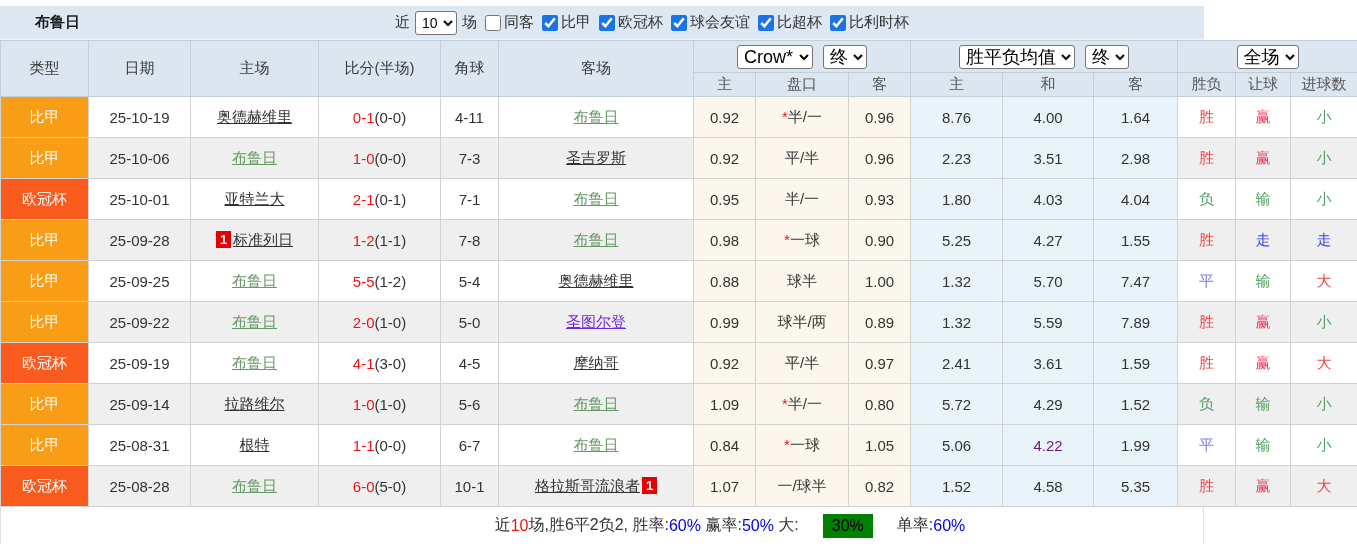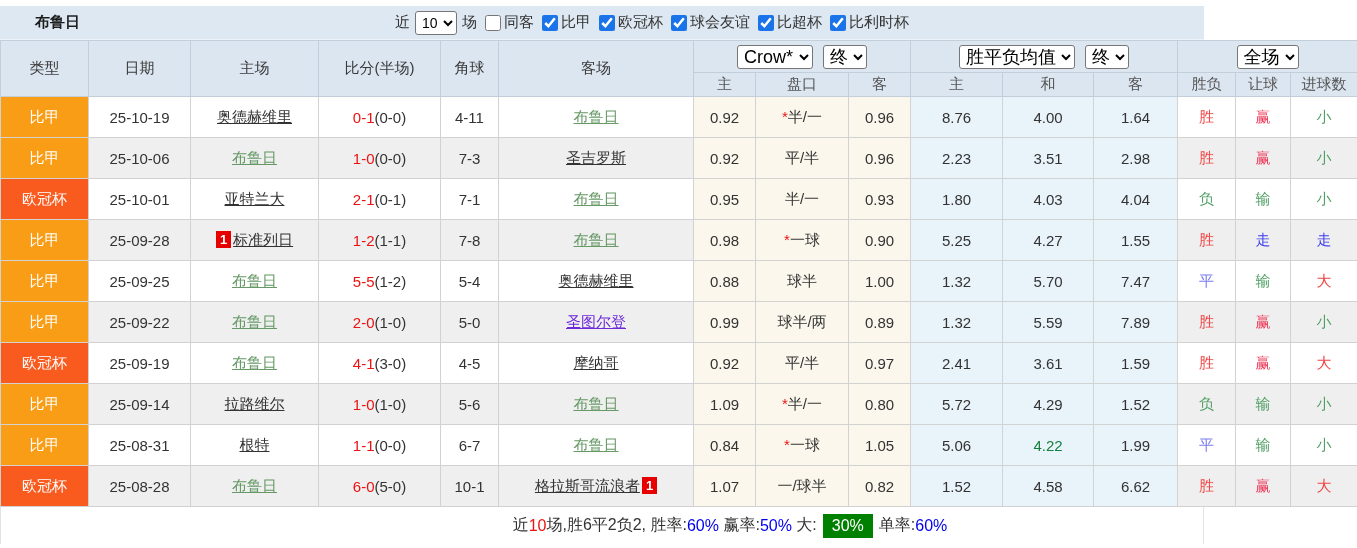--- a/index.html
+++ b/index.html
@@ -79,21 +79,21 @@
   .summary {
     height: 37px;
     display: flex; align-items: center; justify-content: center;
     border-left: 1px solid #e3e3e3; border-right: 1px solid #e3e3e3;
   }
   .summary-inner { display: flex; align-items: center; transform: translateX(128px); font-size: 16px; }
   .summary-inner span { white-space: pre; }
   .sg-plain { color: #333; }
   .sg-red { color: #ee1111; }
   .sg-blue { color: #0000ee; }
-  .sg-greenbox { background: #008000; color: #ffffff; padding: 3px 9px; margin: 0 6px; }
+  .sg-greenbox { background: #008000; color: #000000; padding: 3px 9px; margin: 0 24px; }
 </style>
 </head>
 <body>
 
 <div class="page">
 
   <div class="topbar">
     <span class="title">布鲁日</span>
     <div class="controls">
       <span>近</span>
@@ -308,39 +308,39 @@
           <td class="league" style="background: rgb(250, 157, 22);">比甲</td>
           <td>25-08-31</td>
           <td><span class="team" style="color: rgb(51, 51, 51);">根特</span></td>
           <td><span class="sc-main">1-1</span><span class="sc-half">(0-0)</span></td>
           <td>6-7</td>
           <td><span class="team" style="color: rgb(102, 153, 102);">布鲁日</span></td>
           <td class="c-cream">0.84</td>
           <td class="c-cream"><span class="star">*</span>一球</td>
           <td class="c-cream">1.05</td>
           <td class="c-blue">5.06</td>
-          <td class="c-blue" style="color: #15803d;">4.22</td>
+          <td class="c-blue" style="color: #701a75;">4.22</td>
           <td class="c-blue">1.99</td>
           <td style="color: rgb(123, 123, 240);">平</td>
           <td style="color: rgb(79, 158, 99);">输</td>
           <td style="color: rgb(79, 158, 99);">小</td>
         </tr>
         <tr class="even">
           <td class="league" style="background: rgb(249, 90, 29);">欧冠杯</td>
           <td>25-08-28</td>
           <td><span class="team" style="color: rgb(102, 153, 102);">布鲁日</span></td>
           <td><span class="sc-main">6-0</span><span class="sc-half">(5-0)</span></td>
           <td>10-1</td>
           <td><span class="team" style="color: rgb(51, 51, 51);">格拉斯哥流浪者</span><span class="rc post">1</span></td>
           <td class="c-cream">1.07</td>
           <td class="c-cream">一/球半</td>
           <td class="c-cream">0.82</td>
           <td class="c-blue">1.52</td>
           <td class="c-blue">4.58</td>
-          <td class="c-blue">6.62</td>
+          <td class="c-blue">5.35</td>
           <td style="color: rgb(240, 68, 68);">胜</td>
           <td style="color: rgb(238, 59, 91);">赢</td>
           <td style="color: rgb(240, 68, 68);">大</td>
         </tr>
       </tbody>
   </table>
 
   <div class="summary">
     <span class="summary-inner" id="summary-line">
         <span class="sg-plain">近</span>

